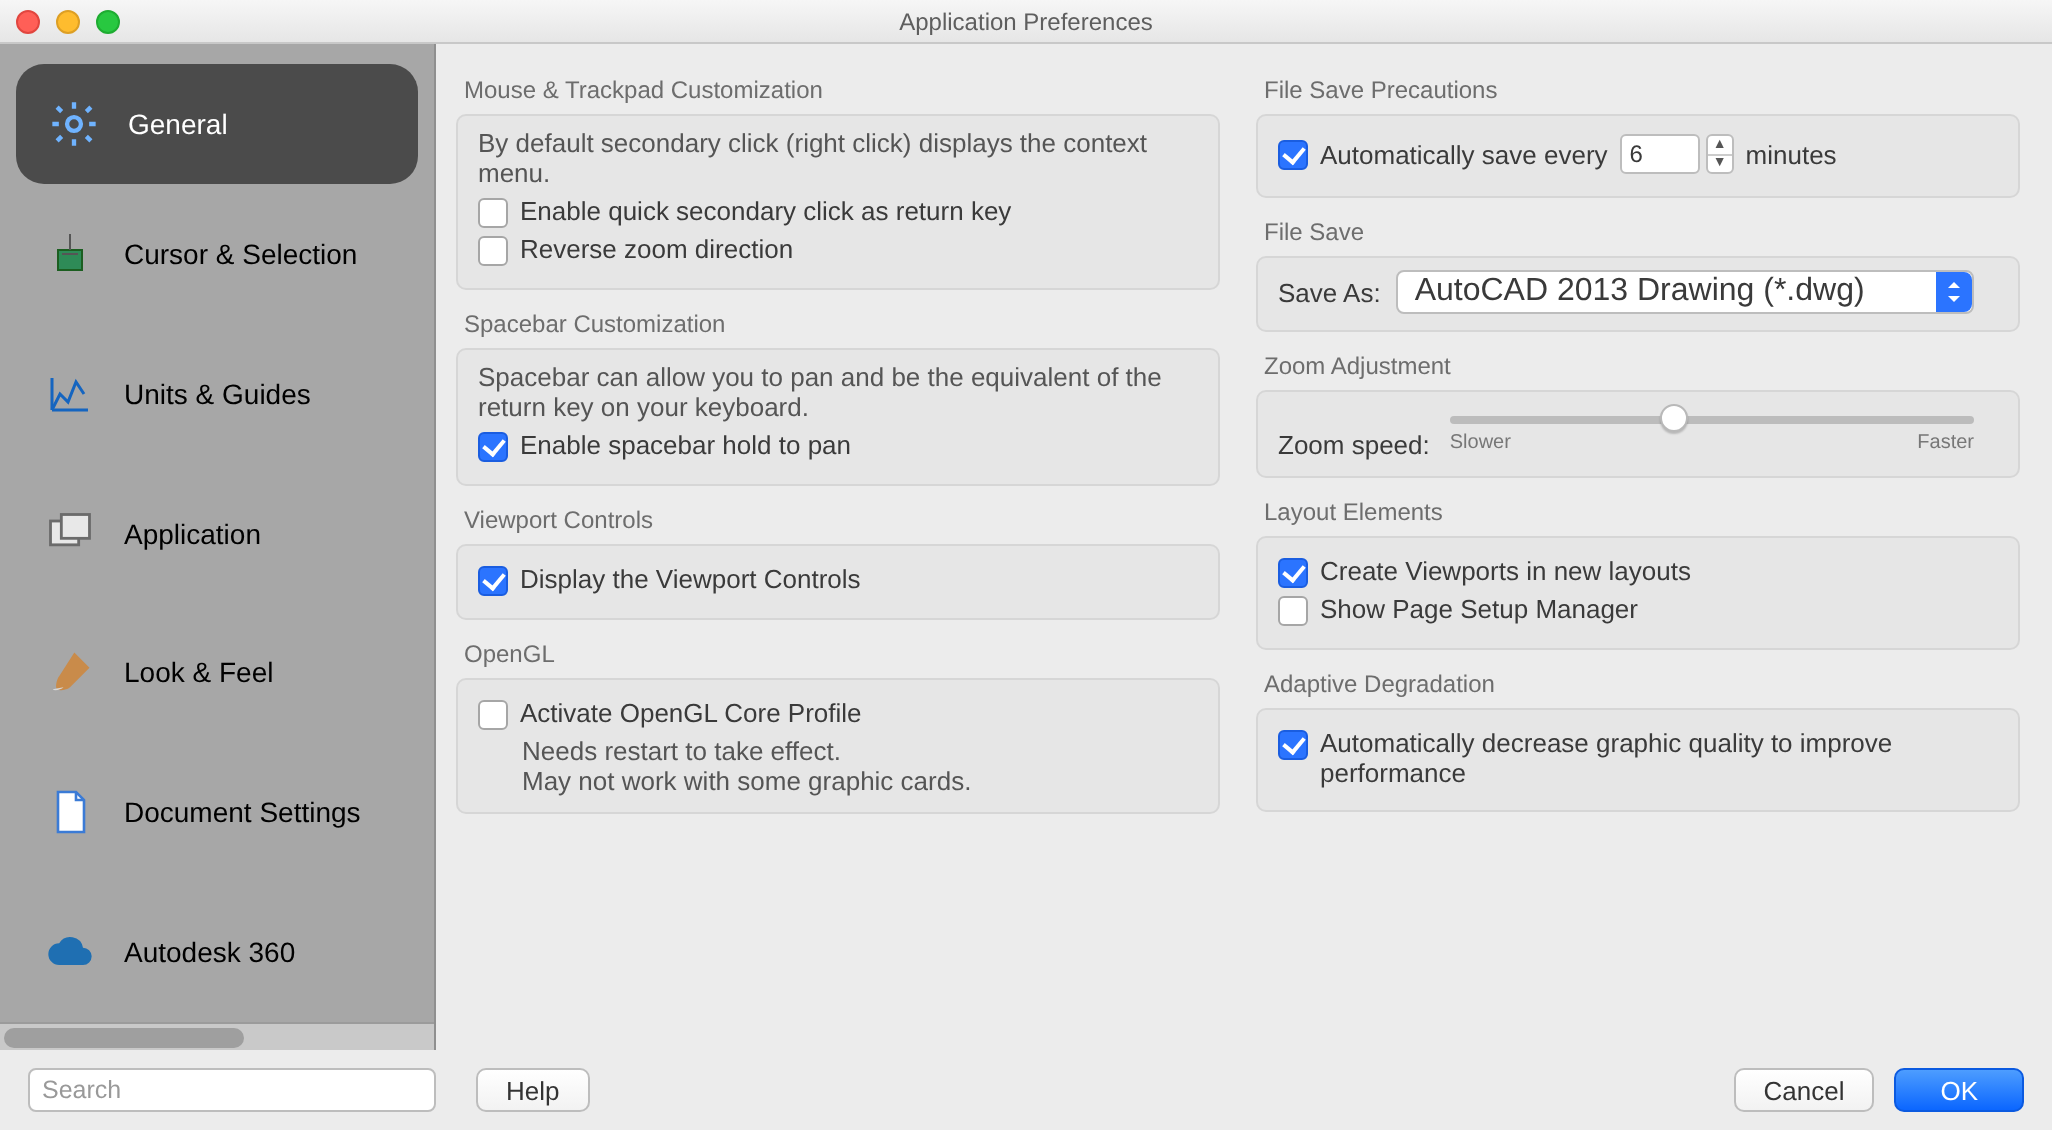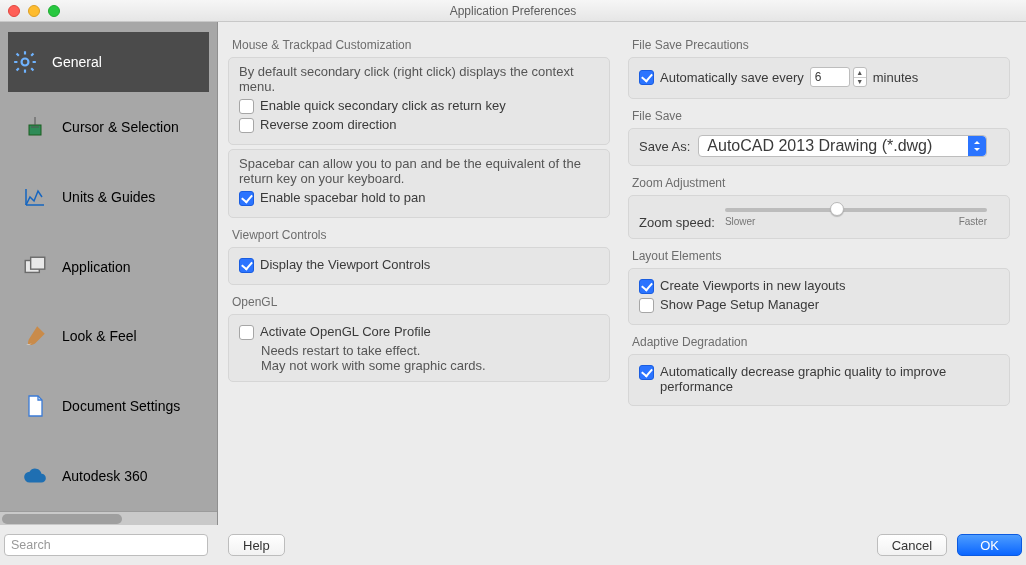--- a/index.html
+++ b/index.html
@@ -39,23 +39,23 @@
   .sidebar-item {
     height:70px;
     display:flex; align-items:center;
     padding-left:22px;
     color:#000;
     gap:14px;
     cursor:pointer;
   }
   .sidebar-item.selected {
     background:#4b4b4b; color:#fff;
-    border-radius:0;
+    border-radius:14px;
     margin:0 8px !important;
-    padding-left:4px;
+    padding-left:16px;
     height:60px;
   }
   .sidebar-item .lbl { font-size:14px;}
   .sb-icon { width:26px; height:26px; display:flex;align-items:center;justify-content:center;}
   .sidebar-scroll {
     height:14px; background:#c9c9c9;
     border-top:1px solid #9b9b9b; margin-top:auto;
     position:relative;
   }
   .sidebar-scroll .thumb {
@@ -131,21 +131,21 @@
   }
   .knob {
     position:absolute; top:0; width:14px;height:14px;border-radius:50%;
     background:#fff; border:1px solid #b9b9b9; box-shadow:0 1px 1px rgba(0,0,0,.2);
     left:40%;
   }
   .slider-labels { display:flex; justify-content:space-between; font-size:10px; color:#777; margin-top:14px;}
   
   .bottombar {
     height:40px; background:#ececec;
-    display:flex; align-items:center; padding:0 4px;
+    display:flex; align-items:center; padding:0 14px;
     border-top:0px solid #d0d0d0;
   }
   .search {
     width:204px; height:22px;
     border:1px solid #bdbdbd; border-radius:4px; background:#fff;
     padding:0 6px; font-size:12.5px; color:#999;
     display:flex;align-items:center;
   }
   .btn {
     height:22px; padding:0 14px;
@@ -251,20 +251,21 @@
         <div class="chk-row">
           <div class="chk"></div>
           <span>Enable quick secondary click as return key</span>
         </div>
         <div class="chk-row">
           <div class="chk"></div>
           <span>Reverse zoom direction</span>
         </div>
       </div>
 
+      <div class="section-title">Spacebar Customization</div>
       <div class="groupbox">
         <div class="desc">Spacebar can allow you to pan and be the equivalent of the return key on your keyboard.</div>
         <div class="chk-row">
           <div class="chk checked"></div>
           <span>Enable spacebar hold to pan</span>
         </div>
       </div>
 
       <div class="section-title">Viewport Controls</div>
       <div class="groupbox">

